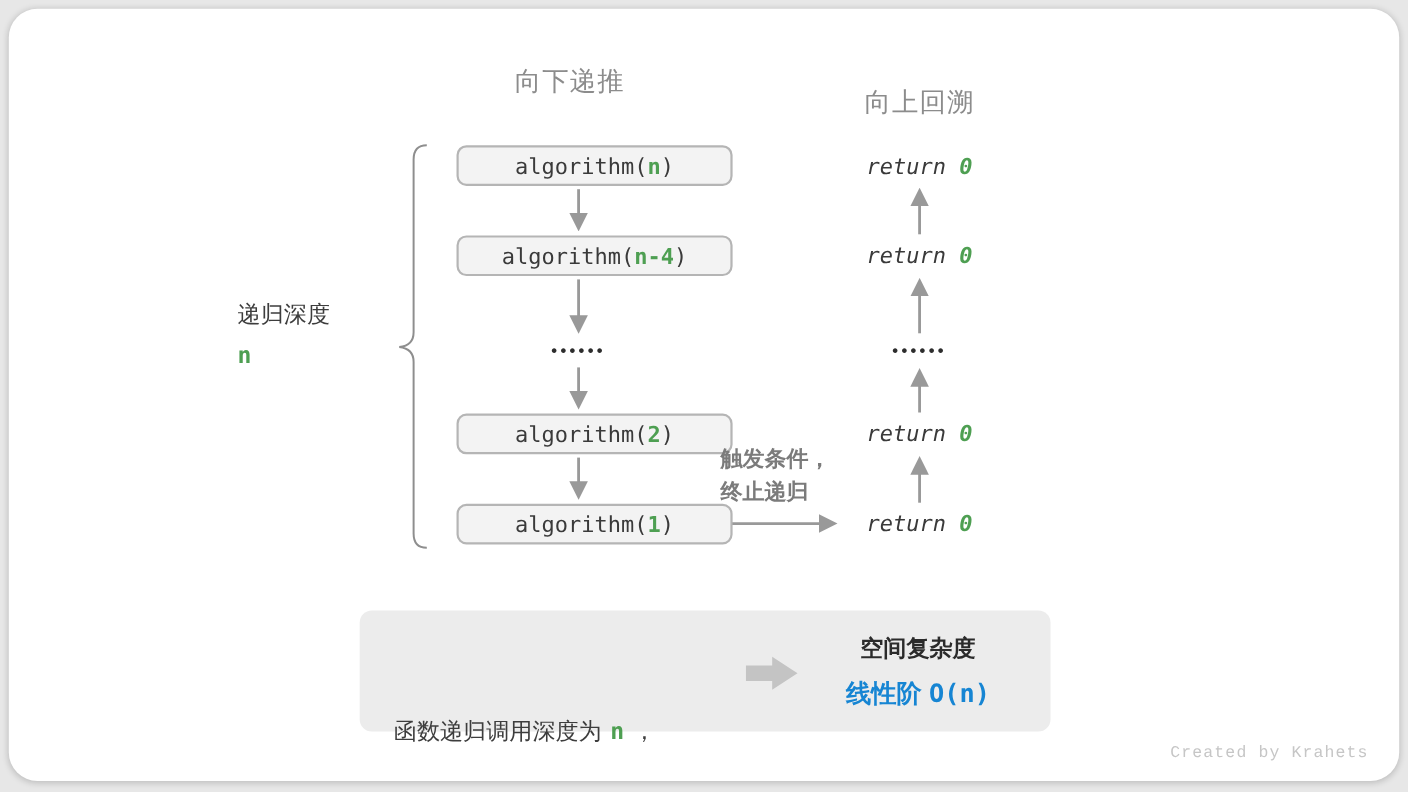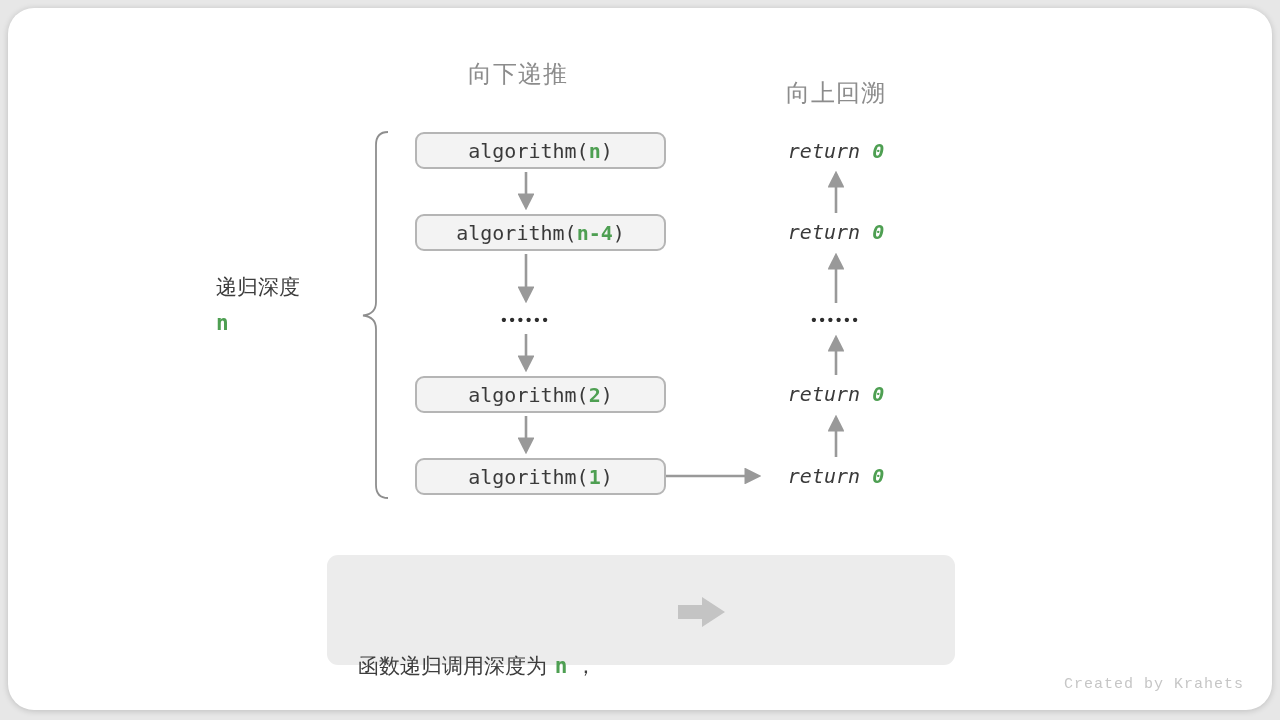--- a/index.html
+++ b/index.html
@@ -161,26 +161,30 @@
 </div>
 <div class="abs dots" style="left:776px;top:310px;">••••••</div>
 <div class="abs return-line" style="top:382px;">
   <span>return </span><span class="arg">0</span>
 </div>
 <div class="abs return-line" style="top:464px;">
   <span>return </span><span class="arg">0</span>
 </div>
 
 <div class="abs trigger-note">
+  <div>触发条件，</div>
+  <div>终止递归</div>
 </div>
 
 <div class="abs panel"></div>
 <div class="abs panel-left">
   <div><span>函数递归调用深度为 </span><span class="arg code">n</span><span> ，</span></div>
   
 </div>
 <svg class="abs" style="left:678px;top:596px;" width="48" height="32" viewBox="0 0 48 32">
   <polygon points="0,9 24,9 24,1 47,16 24,31 24,23 0,23" fill="#c4c4c4"></polygon>
 </svg>
 <div class="abs panel-right">
+  <span class="result-title">空间复杂度</span>
+  <span class="result-value"><span>线性阶 </span><span class="code">O(n)</span></span>
 </div>
 
 <div class="abs credit">Created by Krahets</div>
 
 </body></html>

